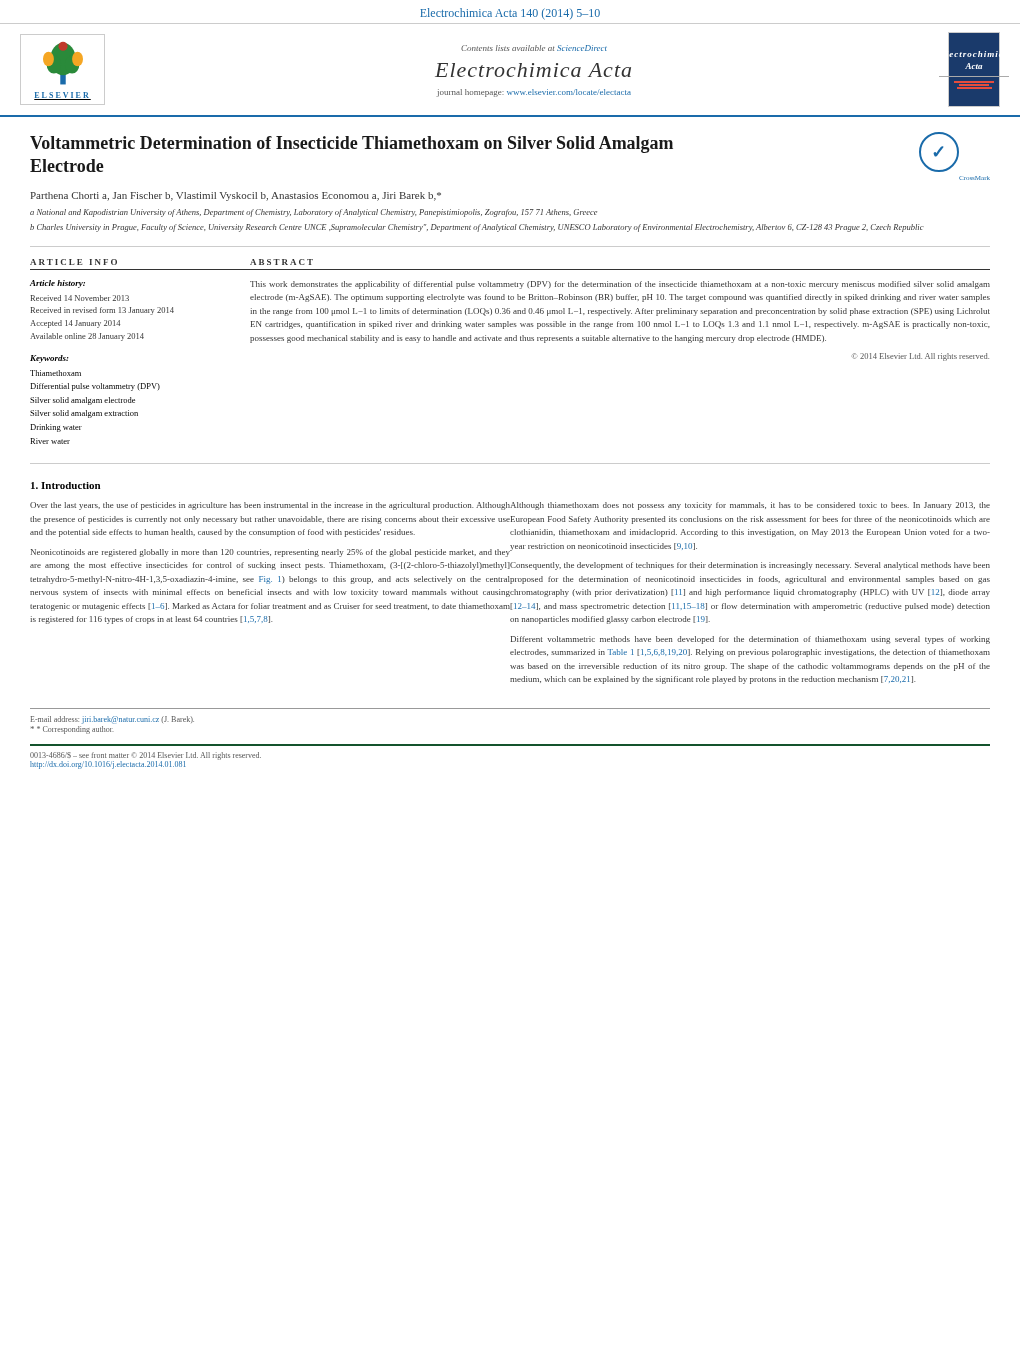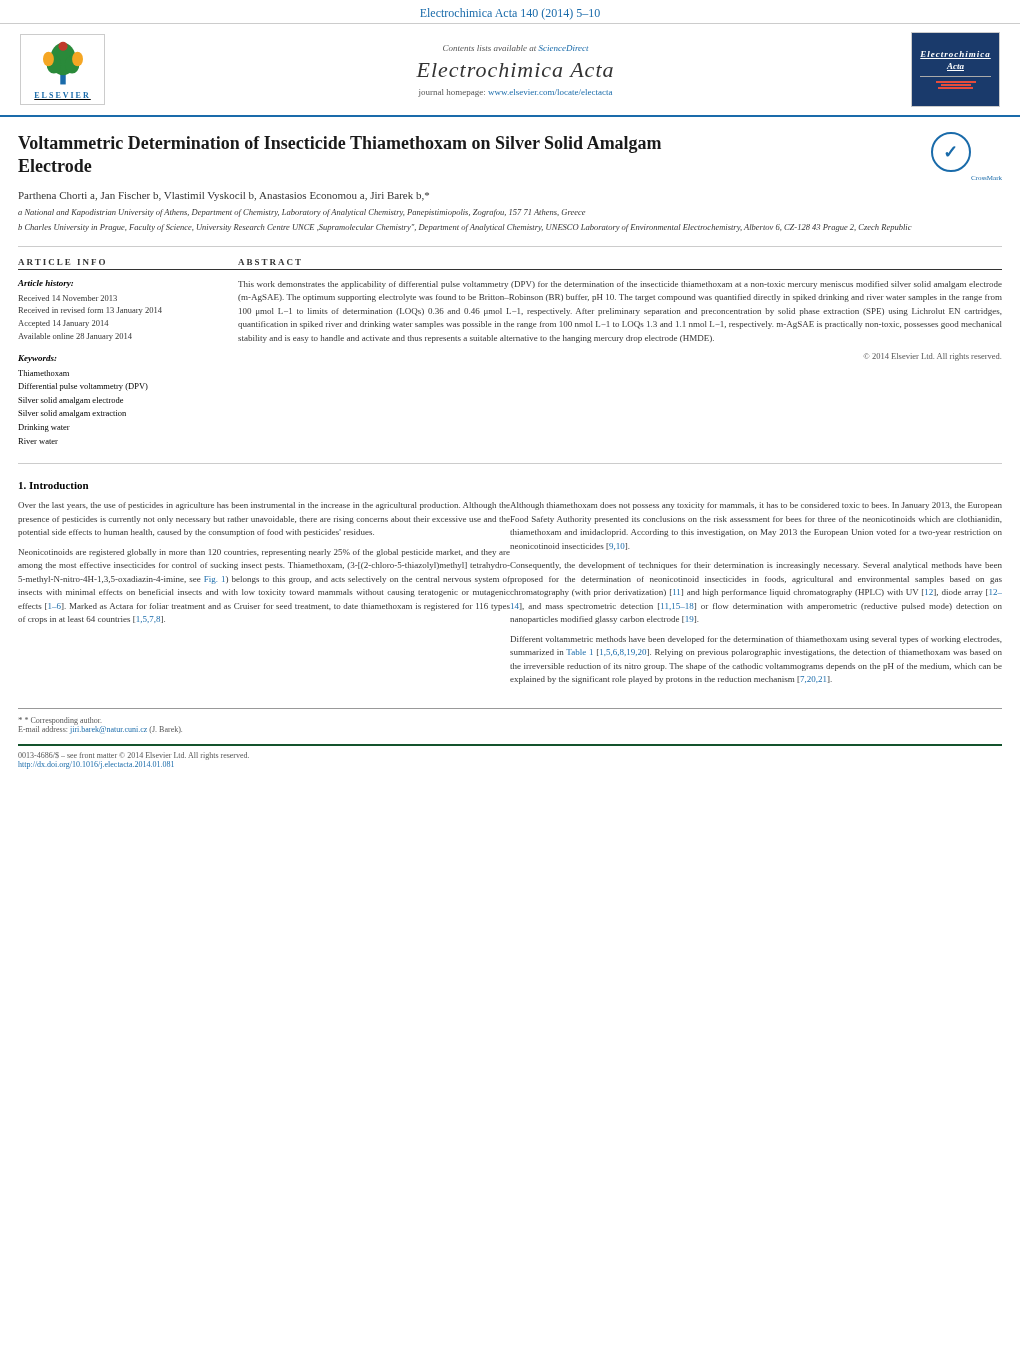--- a/index.html
+++ b/index.html
@@ -58,36 +58,35 @@
     }
     .elsevier-text {
       font-size: 8px;
       font-weight: bold;
       color: #1a6baa;
       letter-spacing: 2px;
       margin-top: 2px;
     }
     .journal-logo-box {
       border: 1px solid #ccc;
-      width: 89px;
+      width: 52px;
       height: 75px;
       display: flex;
       align-items: center;
       justify-content: center;
       background: #1a3a6b;
       color: #fff;
       font-size: 7px;
       text-align: center;
       padding: 4px;
-      text-decoration: underline;
     }
 
     
     .article-content {
-      padding: 15px 18px;
+      padding: 15px 30px;
     }
 
     .article-title {
       font-size: 18px;
       font-weight: bold;
       color: #1a1a1a;
       line-height: 1.3;
       margin-bottom: 10px;
       max-width: 680px;
     }
@@ -368,27 +367,27 @@
         <p>
           Different voltammetric methods have been developed for the determination of thiamethoxam using several types of working electrodes, summarized in <span class="table-ref">Table 1</span> [<span class="ref-link">1,5,6,8,19,20</span>]. Relying on previous polarographic investigations, the detection of thiamethoxam was based on the irreversible reduction of its nitro group. The shape of the cathodic voltammograms depends on the pH of the medium, which can be explained by the significant role played by protons in the reduction mechanism [<span class="ref-link">7,20,21</span>].
         </p>
       </div>
 
     </div>
   </div>
 
   <div class="footnote-section">
     <div>
-      <span class="star">*</span>
-      <span>* Corresponding author.</span>
-    </div>
-    <div>
       <span>E-mail address:</span>
       <span style="color:#1a6baa; cursor:pointer;">jiri.barek@natur.cuni.cz</span>
       <span>(J. Barek).</span>
+    </div>
+    <div>
+      <span class="star">*</span>
+      <span>* Corresponding author.</span>
     </div>
     <div style="margin-top:10px; border-top:2px solid #14532d; padding-top:5px;">
       <div>0013-4686/$ – see front matter © 2014 Elsevier Ltd. All rights reserved.</div>
       <div style="color:#1a6baa; cursor:pointer;">
         <span>http://dx.doi.org/10.1016/j.electacta.2014.01.081</span>
       </div>
     </div>
   </div>
 
 </div>

